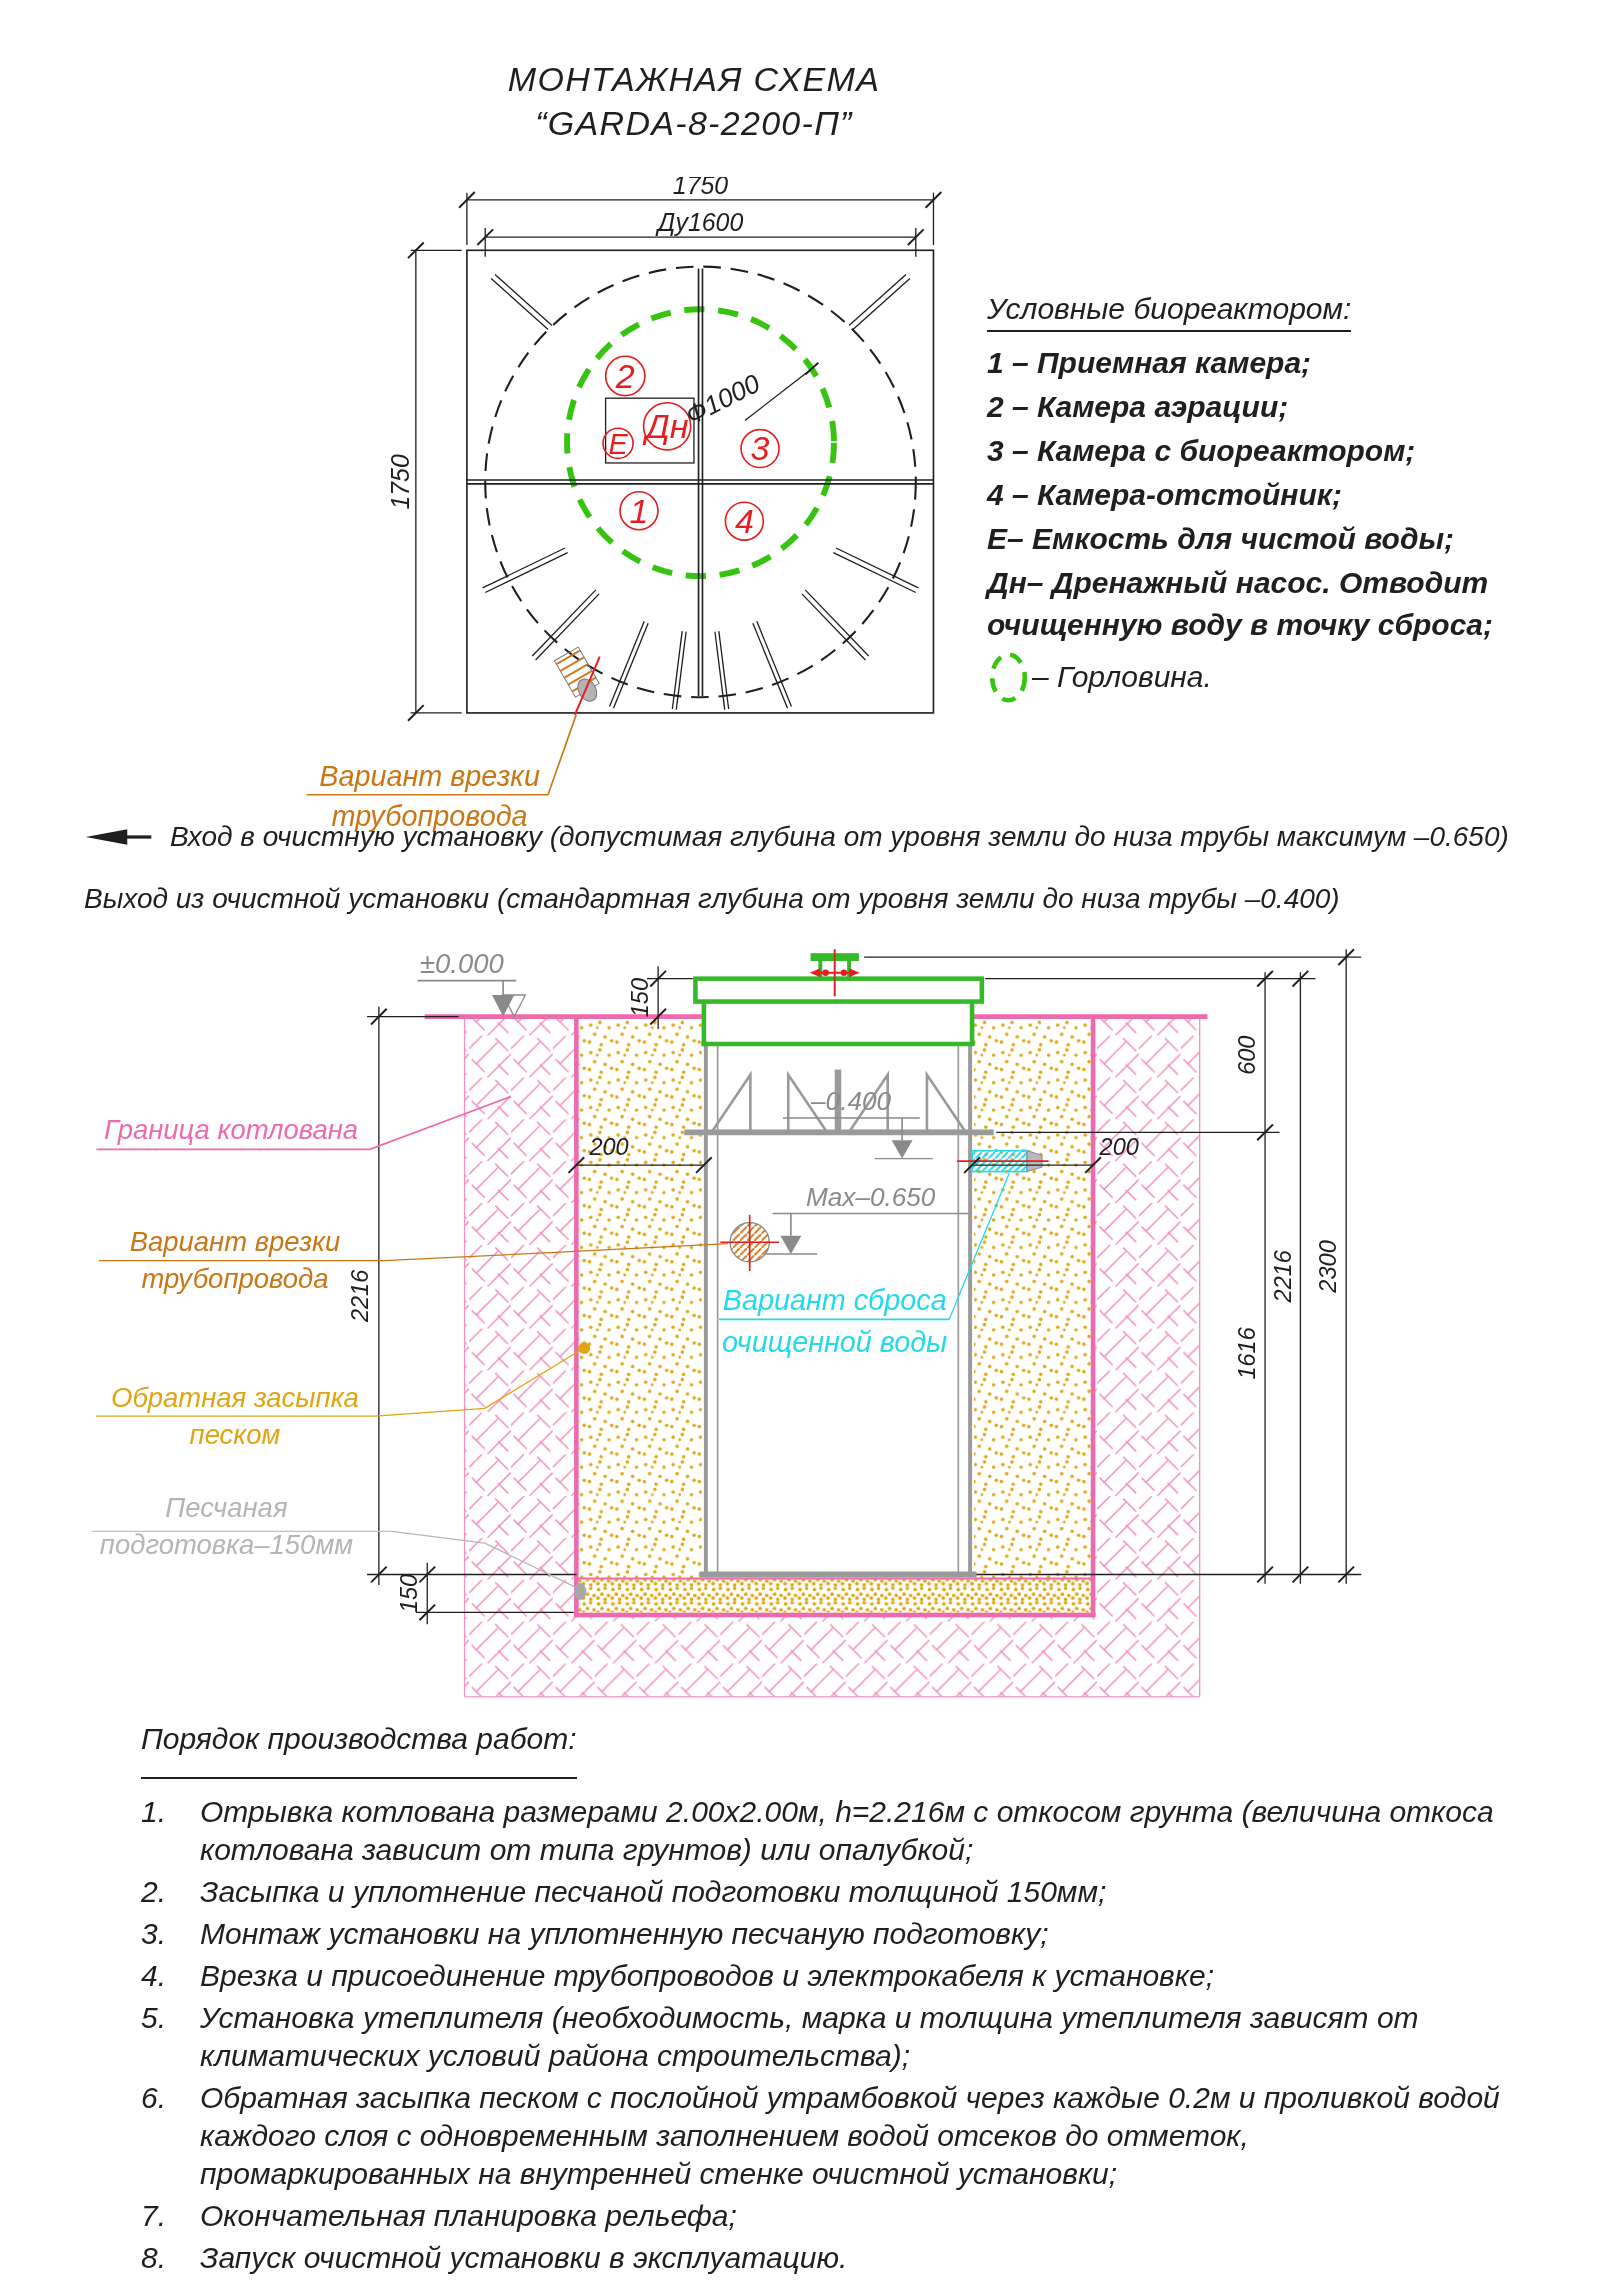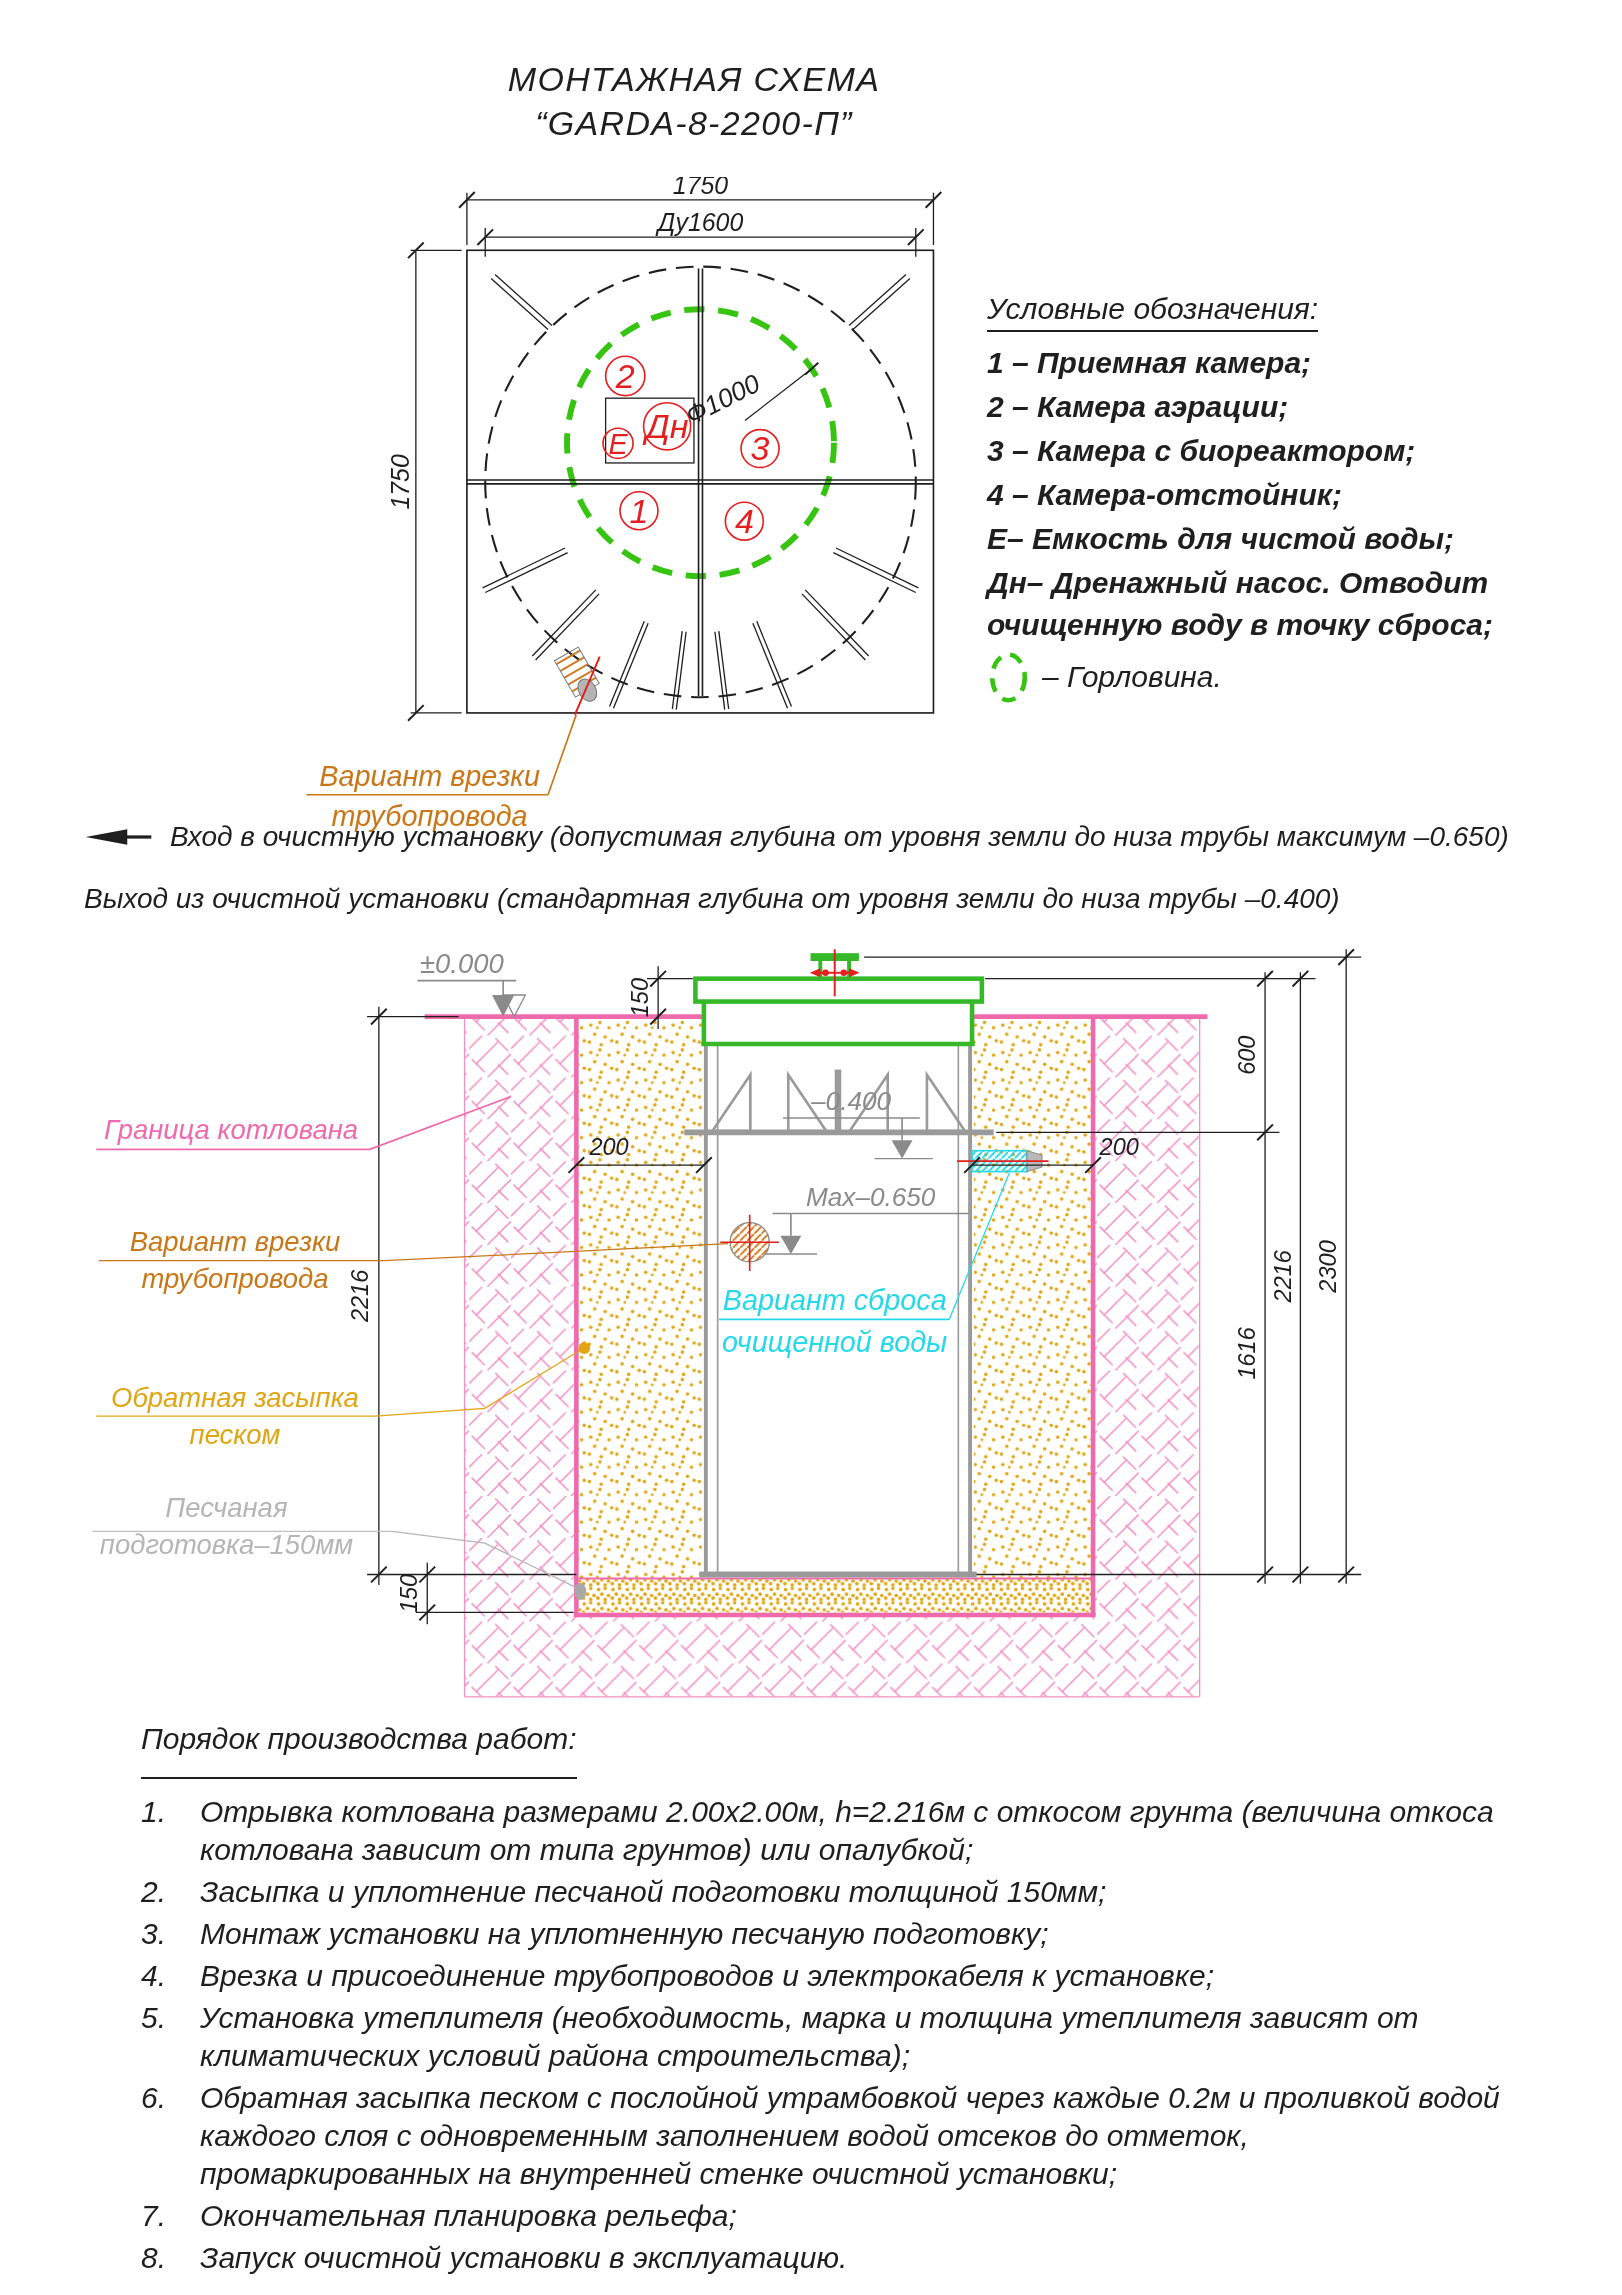--- a/index.html
+++ b/index.html
@@ -9,21 +9,21 @@
     overflow:hidden;
   }
   .abs{position:absolute;}
   
   .title-block{left:406px;top:58px;width:576px;text-align:center;line-height:1.28;}
   .title-line{font-size:34px;letter-spacing:1.3px;font-weight:normal;}
   
   .legend{left:987px;top:292px;width:553px;}
   .legend-title{font-size:30px;display:inline-block;border-bottom:2px solid #1f1f1f;padding-bottom:3.9px;margin-bottom:10.5px;}
   .legend-item{font-size:30px;line-height:1.42;margin-bottom:1.3px;font-weight:bold;}
-  .legend-gorlovina{display:flex;align-items:center;gap:12px;margin-top:2.6px;}
+  .legend-gorlovina{display:flex;align-items:center;gap:2px;margin-top:2.6px;}
   .legend-gorlovina span{font-size:30px;}
   
   .flow-row{left:84px;height:37px;display:flex;align-items:center;gap:17px;}
   .flow-row span{font-size:28px;white-space:nowrap;}
   
   .work{left:141px;top:1722px;width:1397px;}
   .work-title{font-size:30px;display:inline-block;border-bottom:2.6px solid #1f1f1f;padding-bottom:21px;margin-bottom:14.4px;}
   .work-item{display:flex;margin-bottom:3.9px;}
   .work-num{width:59px;flex:0 0 59px;font-size:30px;line-height:38px;}
   .work-text{width:1309px;font-size:30px;line-height:38px;}
@@ -143,21 +143,21 @@
 
   <g fill="#c97716">
     <text x="476" y="930" font-size="44" text-anchor="middle">Вариант врезки</text>
     <text x="476" y="992" font-size="44" text-anchor="middle">трубопровода</text>
     <line x1="288" y1="944" x2="657" y2="944" stroke="#c97716" stroke-width="2.5"></line>
     <line x1="657" y1="944" x2="700" y2="822" stroke="#c97716" stroke-width="2.5"></line>
   </g>
 </svg>
 
 <div class="abs legend">
-  <div class="legend-title">Условные обозначения:</div>
+  <div class="legend-title">Условные биореактором:</div>
   <div class="legend-item">1 – Приемная камера;</div>
   <div class="legend-item">2 – Камера аэрации;</div>
   <div class="legend-item">3 – Камера с биореактором;</div>
   <div class="legend-item">4 – Камера-отстойник;</div>
   <div class="legend-item">Е– Емкость для чистой воды;</div>
   <div class="legend-item">Дн– Дренажный насос. Отводит очищенную воду в точку сброса;</div>
   <div class="legend-gorlovina">
     <svg width="43" height="55" viewBox="0 0 66 84">
       <ellipse cx="33" cy="42" rx="25" ry="35" fill="none" stroke="#36c411" stroke-width="7" stroke-dasharray="21 15"></ellipse>
     </svg>

